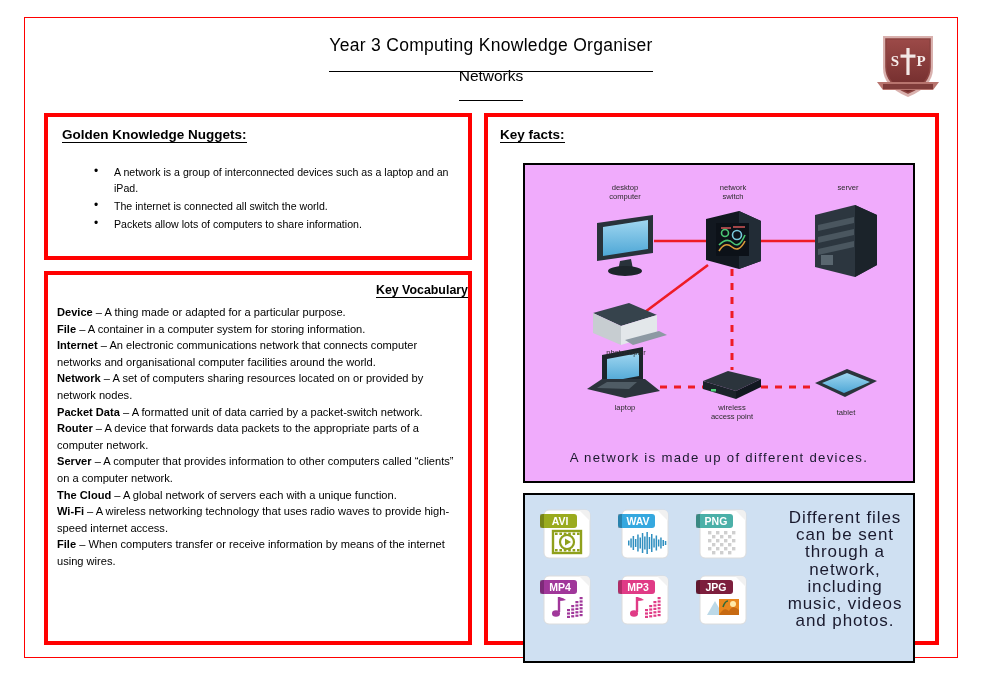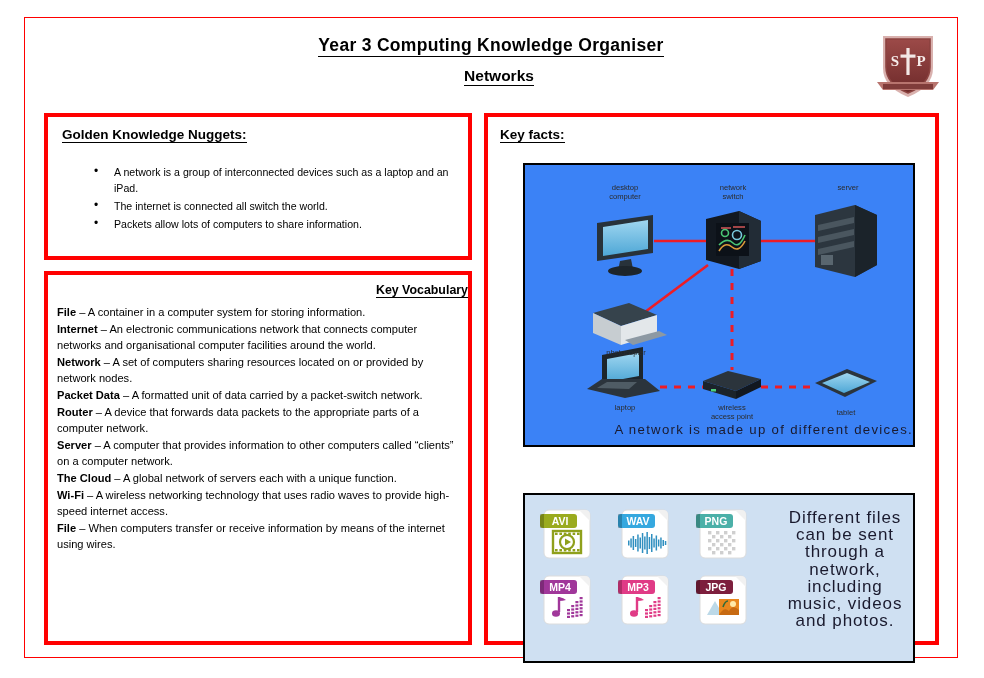--- a/index.html
+++ b/index.html
@@ -12,24 +12,24 @@
     position:absolute;left:24px;top:17px;width:934px;height:641px;
     border:1.5px solid #ff0000;box-sizing:border-box;background:#fff;
   }
   
   .header{position:absolute;left:0;top:0;width:100%;height:82px;}
   .title{
     position:absolute;left:0;top:17px;width:100%;text-align:center;
     font-size:17.5px;letter-spacing:.3px;
   }
   .title span,.subtitle span{
-    border-bottom:1.2px solid #000;padding-bottom:1px;font-weight:bold;
+    border-bottom:1.2px solid #000;padding-bottom:16px;
   }
   .subtitle{
-    position:absolute;left:8px;top:49px;width:100%;text-align:center;
+    position:absolute;left:0;top:49px;width:100%;text-align:center;
     font-size:15.5px;
   }
   
   .crest{position:absolute;right:12px;top:6px;width:74px;height:82px;}
   
   .box{position:absolute;border:4px solid #ff0000;box-sizing:border-box;background:#fff;}
   #nuggets-box{left:19px;top:95px;width:428px;height:147px;}
   #vocab-box{left:19px;top:253px;width:428px;height:374px;}
   #keyfacts-box{left:459px;top:95px;width:455px;height:532px;}
 
@@ -58,29 +58,29 @@
   }
   .vocab-title span{border-bottom:1.3px solid #000;padding-bottom:0px;}
   .vocab-list{position:absolute;left:9px;top:29px;right:8px;}
   .vocab-item{
     font-size:11.1px;line-height:16.6px;
     text-indent:0;padding-left:13px;margin-left:-13px;
   }
   .vocab-item .term{font-weight:bold;}
   
   #diagram-panel{
-    position:absolute;left:35px;top:46px;width:392px;height:284px;
-    border:2.2px solid #000;box-sizing:border-box;background:#3b82f6;
+    position:absolute;left:35px;top:46px;width:392px;height:320px;
+    border:2.2px solid #000;box-sizing:border-box;background:#f0abfc;
   }
   #files-panel{
     position:absolute;left:35px;top:376px;width:392px;height:170px;
     border:2.2px solid #000;box-sizing:border-box;background:#cfe0f2;
   }
   .diagram-caption{
-    position:absolute;left:0;bottom:8px;width:100%;text-align:right;
+    position:absolute;left:0;bottom:16px;width:100%;text-align:center;
     font-size:13.2px;letter-spacing:1.3px;color:#1a1a2e;
   }
   .dev-label{
     position:absolute;text-align:center;font-size:7.6px;
     line-height:9.4px;color:#2b2b2b;width:90px;
   }
   .files-text{
     position:absolute;left:255px;top:14px;width:130px;
     font-size:17px;line-height:17.2px;letter-spacing:.9px;color:#1a1a2e;text-align:center;
   }
@@ -127,20 +127,21 @@
         <li>The internet is connected all switch the world.</li>
         <li>Packets allow lots of computers to share information.</li>
       </ul>
   </div>
 
   <div class="box" id="vocab-box">
     <div class="vocab-title">
       <span>Key Vocabulary</span>
     </div>
     <div class="vocab-list" id="vocab-list">
+        <div class="vocab-item"><span class="term">Device</span> – <span>A thing made or adapted for a particular purpose.</span></div>
         <div class="vocab-item"><span class="term">File</span> – <span>A container in a computer system for storing information.</span></div>
         <div class="vocab-item"><span class="term">Internet</span> – <span>An electronic communications network that connects computer networks and organisational computer facilities around the world.</span></div>
         <div class="vocab-item"><span class="term">Network</span> – <span>A set of computers sharing resources located on or provided by network nodes.</span></div>
         <div class="vocab-item"><span class="term">Packet Data</span> – <span>A formatted unit of data carried by a packet-switch network.</span></div>
         <div class="vocab-item"><span class="term">Router</span> – <span>A device that forwards data packets to the appropriate parts of a computer network.</span></div>
         <div class="vocab-item"><span class="term">Server</span> – <span>A computer that provides information to other computers called “clients” on a computer network.</span></div>
         <div class="vocab-item"><span class="term">The Cloud</span> – <span>A global network of servers each with a unique function.</span></div>
         <div class="vocab-item"><span class="term">Wi-Fi</span> – <span>A wireless networking technology that uses radio waves to provide high-speed internet access.</span></div>
         <div class="vocab-item"><span class="term">File</span> – <span>When computers transfer or receive information by means of the internet using wires.</span></div>
       </div>

